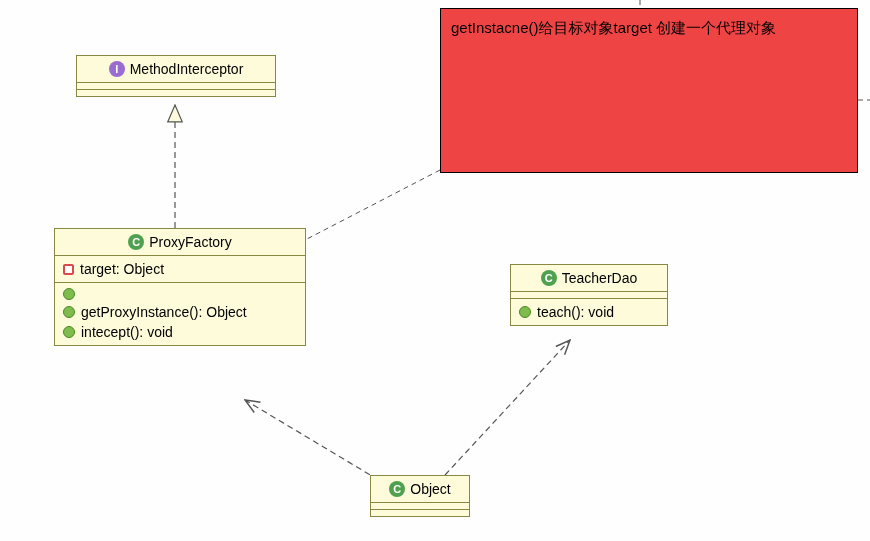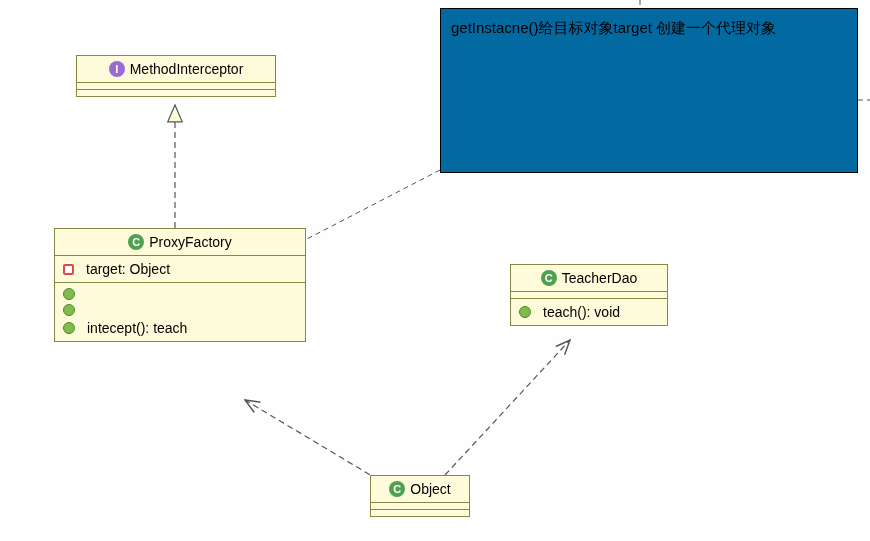--- a/index.html
+++ b/index.html
@@ -36,42 +36,42 @@
     padding: 0;
     height: 6px;
   }
   .uml-compartment:last-child {
     border-bottom: none;
   }
   .member {
     padding: 2px 0;
     display: flex;
     align-items: center;
-    gap: 12px;
+    gap: 6px;
   }
   .vis-icon {
     width: 10px;
     height: 10px;
     border-radius: 50%;
     display: inline-block;
     flex-shrink: 0;
   }
   .vis-public { background:#7fbc4d; border:1px solid #4a8a25; }
   .vis-private { background:#fff; border:2px solid #d94a4a; border-radius:2px; width:7px; height:7px; }
   .type-icon {
     width: 16px; height:16px; border-radius:50%;
     color:#fff; font-weight:bold; font-size:11px;
     display:inline-flex; align-items:center; justify-content:center;
     flex-shrink:0;
   }
   .type-interface { background:#9a6bd0; }
   .type-class { background:#4fa14f; }
   .note-box {
     position:absolute;
-    background:#0369a1;
+    background:#ef4444;
     border:1px solid #000;
     padding:8px 10px;
     font-size:15px;
     line-height:1.5;
     box-sizing:border-box;
   }
   svg.arrows {
     position:absolute; left:0; top:0; width:870px; height:541px; pointer-events:none;
   }
 </style>
@@ -125,24 +125,25 @@
       <span class="vis-icon vis-private"></span>
       <span>target: Object</span>
     </div>
   </div>
   <div class="uml-compartment">
     <div class="member">
       <span class="vis-icon vis-public"></span>
     </div>
     <div class="member">
       <span class="vis-icon vis-public"></span>
+      <span>getProxyInstance(): Object</span>
     </div>
     <div class="member">
       <span class="vis-icon vis-public"></span>
-      <span>intecept(): teach</span>
+      <span>intecept(): void</span>
     </div>
   </div>
 </div>
 
 <div class="uml-box" style="left:510px; top:264px; width:158px;">
   <div class="uml-title">
     <span class="type-icon type-class">C</span>
     <span>TeacherDao</span>
   </div>
   <div class="uml-compartment empty"></div>

